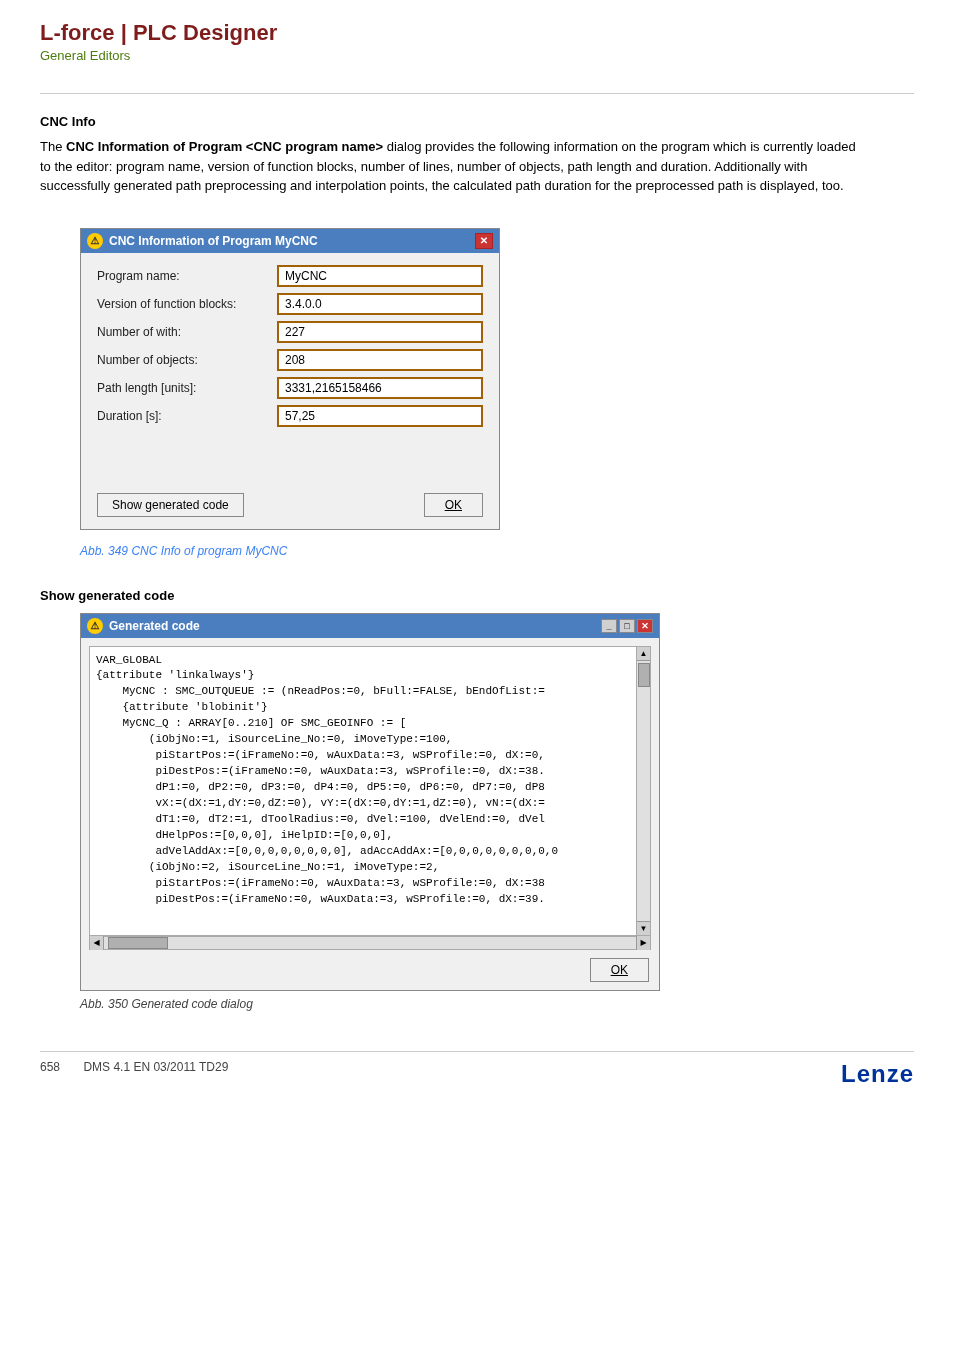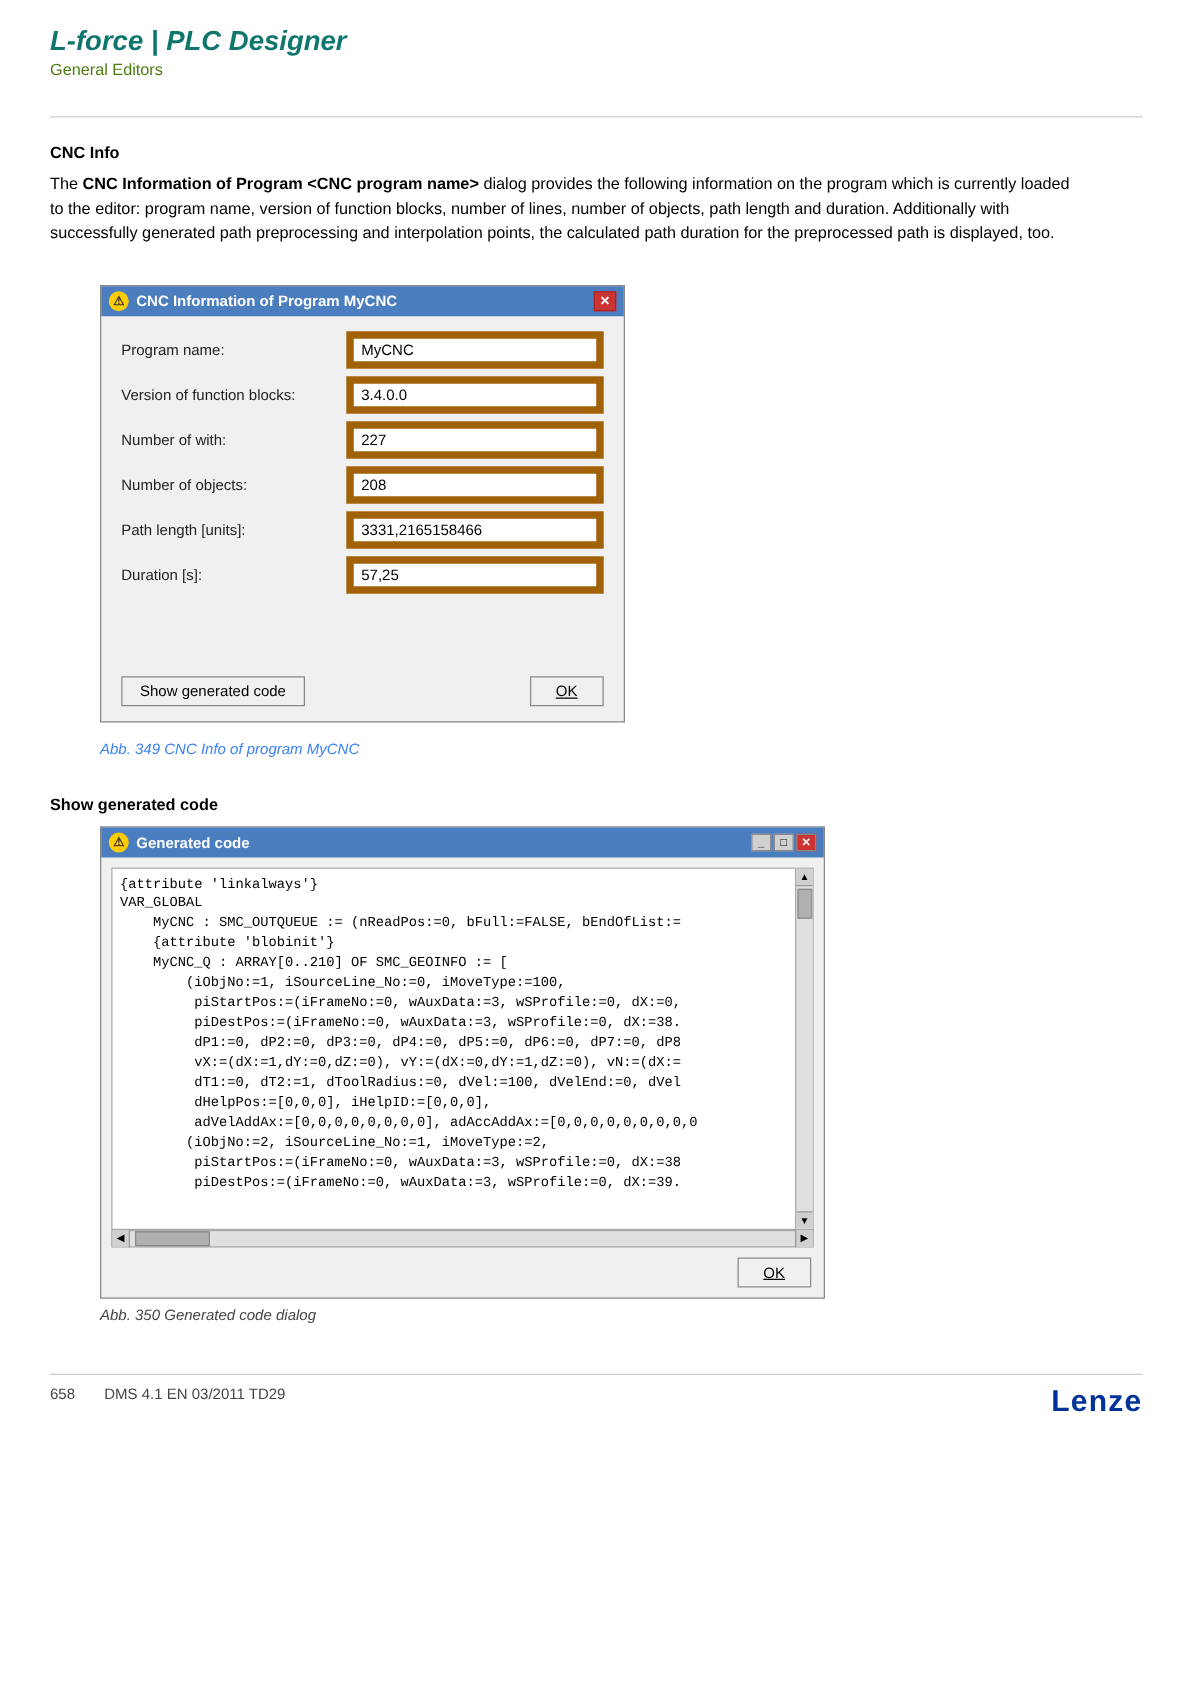--- a/index.html
+++ b/index.html
@@ -9,22 +9,21 @@
       font-size: 13px;
       color: #000000;
       width: 954px;
       min-height: 1350px;
       padding: 20px 40px 40px 40px;
     }
     .page-title {
       font-size: 22px;
       font-weight: bold;
       margin-bottom: 2px;
-      color: #0f766e;
-      font-style: italic;
+      color: #7f1d1d;
     }
     .page-subtitle {
       font-size: 13px;
       color: #4d7c0f;
       margin-bottom: 30px;
     }
     .section-heading {
       font-weight: bold;
       font-size: 13px;
       margin-bottom: 8px;
@@ -98,21 +97,21 @@
     }
     .dialog-label {
       width: 180px;
       font-size: 12px;
       color: #222;
       flex-shrink: 0;
     }
     .dialog-value {
       flex: 1;
       background: white;
-      border: 6px solid #a16207;
+      border: 2px solid #a16207;
       padding: 2px 6px;
       font-size: 12px;
       color: #000;
     }
     .dialog-footer {
       display: flex;
       justify-content: space-between;
       align-items: center;
       padding: 10px 16px 12px 16px;
       margin-top: 8px;
@@ -324,22 +323,22 @@
     </div>
     <div class="gen-dialog-winbtns">
       <div class="win-btn">_</div>
       <div class="win-btn">□</div>
       <div class="win-btn win-btn-close">✕</div>
     </div>
   </div>
 
   <div style="position: relative; margin: 8px 8px 0 8px; border: 1px solid #aaa; background: white; height: 290px; overflow: hidden;">
     <div class="code-text" style="font-family: 'Courier New', monospace; font-size: 11px; line-height: 1.45; padding: 6px 18px 6px 6px; color: #000;">
+      <div>VAR_GLOBAL</div>
       <div>{attribute 'linkalways'}</div>
-      <div>VAR_GLOBAL</div>
       <div>&nbsp;&nbsp;&nbsp;&nbsp;MyCNC : SMC_OUTQUEUE := (nReadPos:=0, bFull:=FALSE, bEndOfList:=</div>
       <div>&nbsp;&nbsp;&nbsp;&nbsp;{attribute 'blobinit'}</div>
       <div>&nbsp;&nbsp;&nbsp;&nbsp;MyCNC_Q : ARRAY[0..210] OF SMC_GEOINFO := [</div>
       <div>&nbsp;&nbsp;&nbsp;&nbsp;&nbsp;&nbsp;&nbsp;&nbsp;(iObjNo:=1, iSourceLine_No:=0, iMoveType:=100,</div>
       <div>&nbsp;&nbsp;&nbsp;&nbsp;&nbsp;&nbsp;&nbsp;&nbsp;&nbsp;piStartPos:=(iFrameNo:=0, wAuxData:=3, wSProfile:=0, dX:=0,</div>
       <div>&nbsp;&nbsp;&nbsp;&nbsp;&nbsp;&nbsp;&nbsp;&nbsp;&nbsp;piDestPos:=(iFrameNo:=0, wAuxData:=3, wSProfile:=0, dX:=38.</div>
       <div>&nbsp;&nbsp;&nbsp;&nbsp;&nbsp;&nbsp;&nbsp;&nbsp;&nbsp;dP1:=0, dP2:=0, dP3:=0, dP4:=0, dP5:=0, dP6:=0, dP7:=0, dP8</div>
       <div>&nbsp;&nbsp;&nbsp;&nbsp;&nbsp;&nbsp;&nbsp;&nbsp;&nbsp;vX:=(dX:=1,dY:=0,dZ:=0), vY:=(dX:=0,dY:=1,dZ:=0), vN:=(dX:=</div>
       <div>&nbsp;&nbsp;&nbsp;&nbsp;&nbsp;&nbsp;&nbsp;&nbsp;&nbsp;dT1:=0, dT2:=1, dToolRadius:=0, dVel:=100, dVelEnd:=0, dVel</div>
       <div>&nbsp;&nbsp;&nbsp;&nbsp;&nbsp;&nbsp;&nbsp;&nbsp;&nbsp;dHelpPos:=[0,0,0], iHelpID:=[0,0,0],</div>

